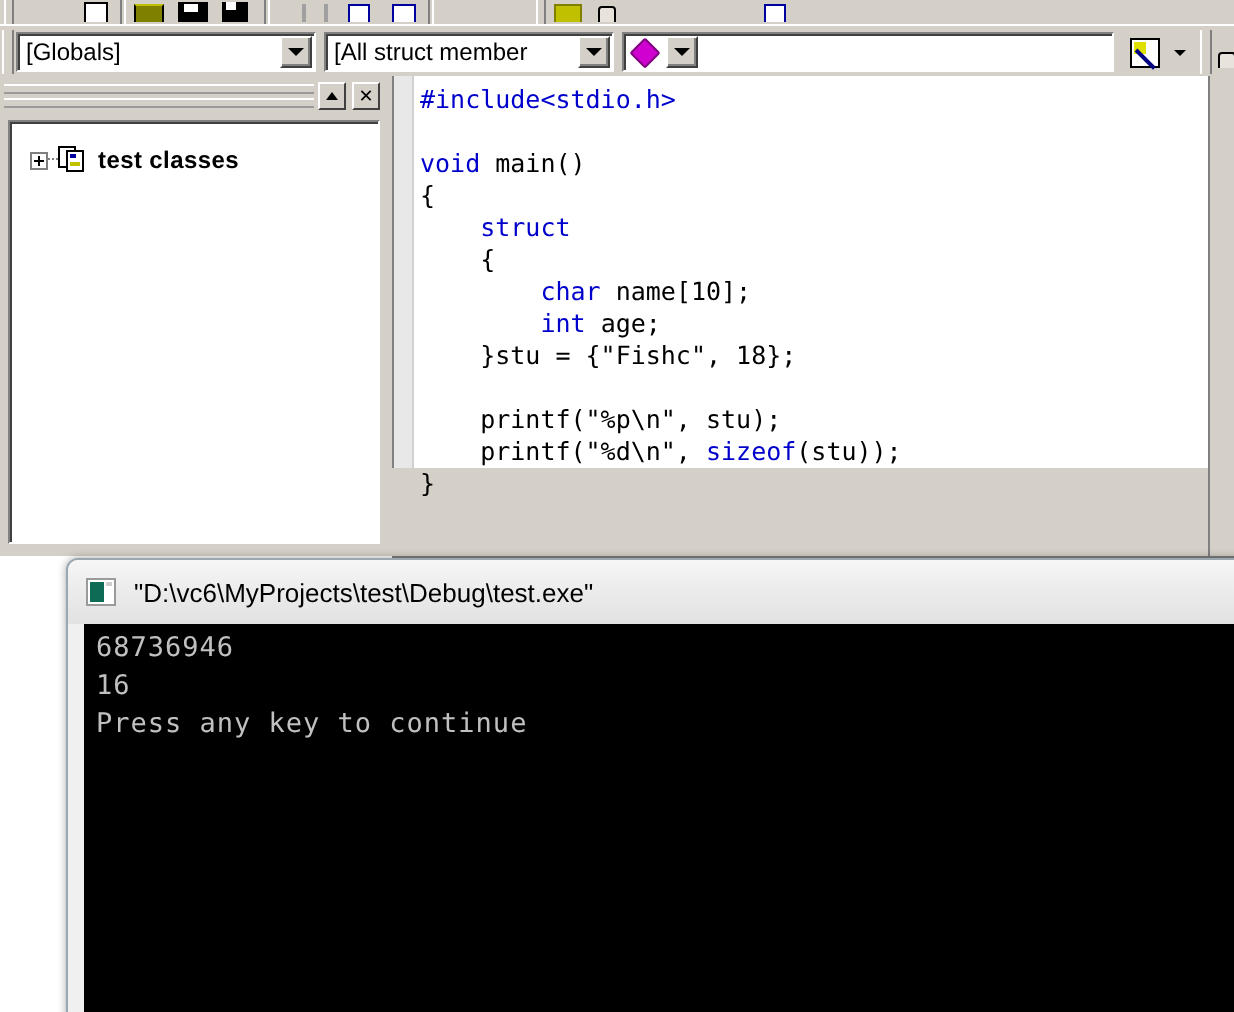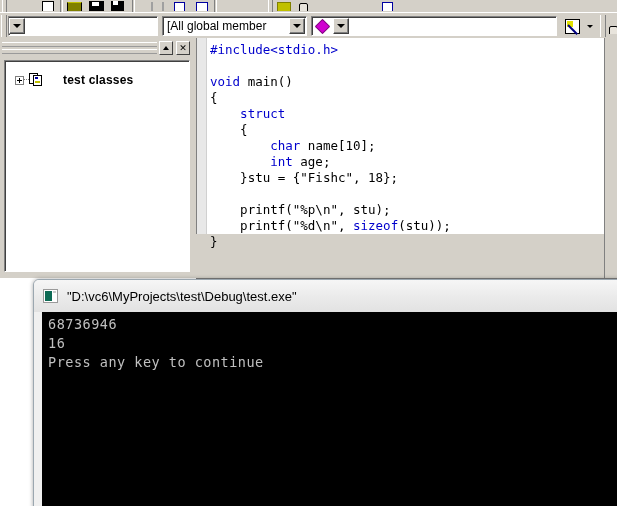--- a/index.html
+++ b/index.html
@@ -271,21 +271,21 @@
   .classes-icon .pg1 { left:0; top:0; }
   .classes-icon .pg2 { left:4px; top:2px; background:#ffffff; }
   .classes-icon .pg2:before {
     content:""; position:absolute; left:1px; top:1px;
     width:3px; height:2px; background:#0000a0;
   }
   .classes-icon .pg2:after {
     content:""; position:absolute; left:1px; top:5px;
     width:5px; height:2px; background:#c0c000;
   }
-  .tree-label { margin-left: 16px; letter-spacing: 0.2px; }
+  .tree-label { margin-left: 2px; letter-spacing: 0.2px; }
 
   
   .editor {
     position: absolute;
     left: 196px; top: 38px;
     width: 421px; height: 196px;
     background: #ffffff;
     border-left: 1px solid #808080;
     box-sizing: border-box;
   }
@@ -426,27 +426,28 @@
     </div>
     <div class="tb-btn" style="left:380px;">
       <span class="ic-copy"></span>
     </div>
   </div>
 
   <div class="combo-bar">
     <div class="cb-grip" style="left:1px;"></div>
 
     <div class="combo" style="left:8px; width:150px;">
+      <span class="combo-text">[Globals]</span>
       <span class="combo-arrow">
         <i class="tri-down"></i>
       </span>
     </div>
 
     <div class="combo" style="left:162px; width:145px;">
-      <span class="combo-text">[All global member</span>
+      <span class="combo-text">[All struct member</span>
       <span class="combo-arrow">
         <i class="tri-down"></i>
       </span>
     </div>
 
     <div class="combo" style="left:311px; width:246px;">
       <span class="diamond-icon"></span>
       <span class="combo-arrow">
         <i class="tri-down"></i>
       </span>

